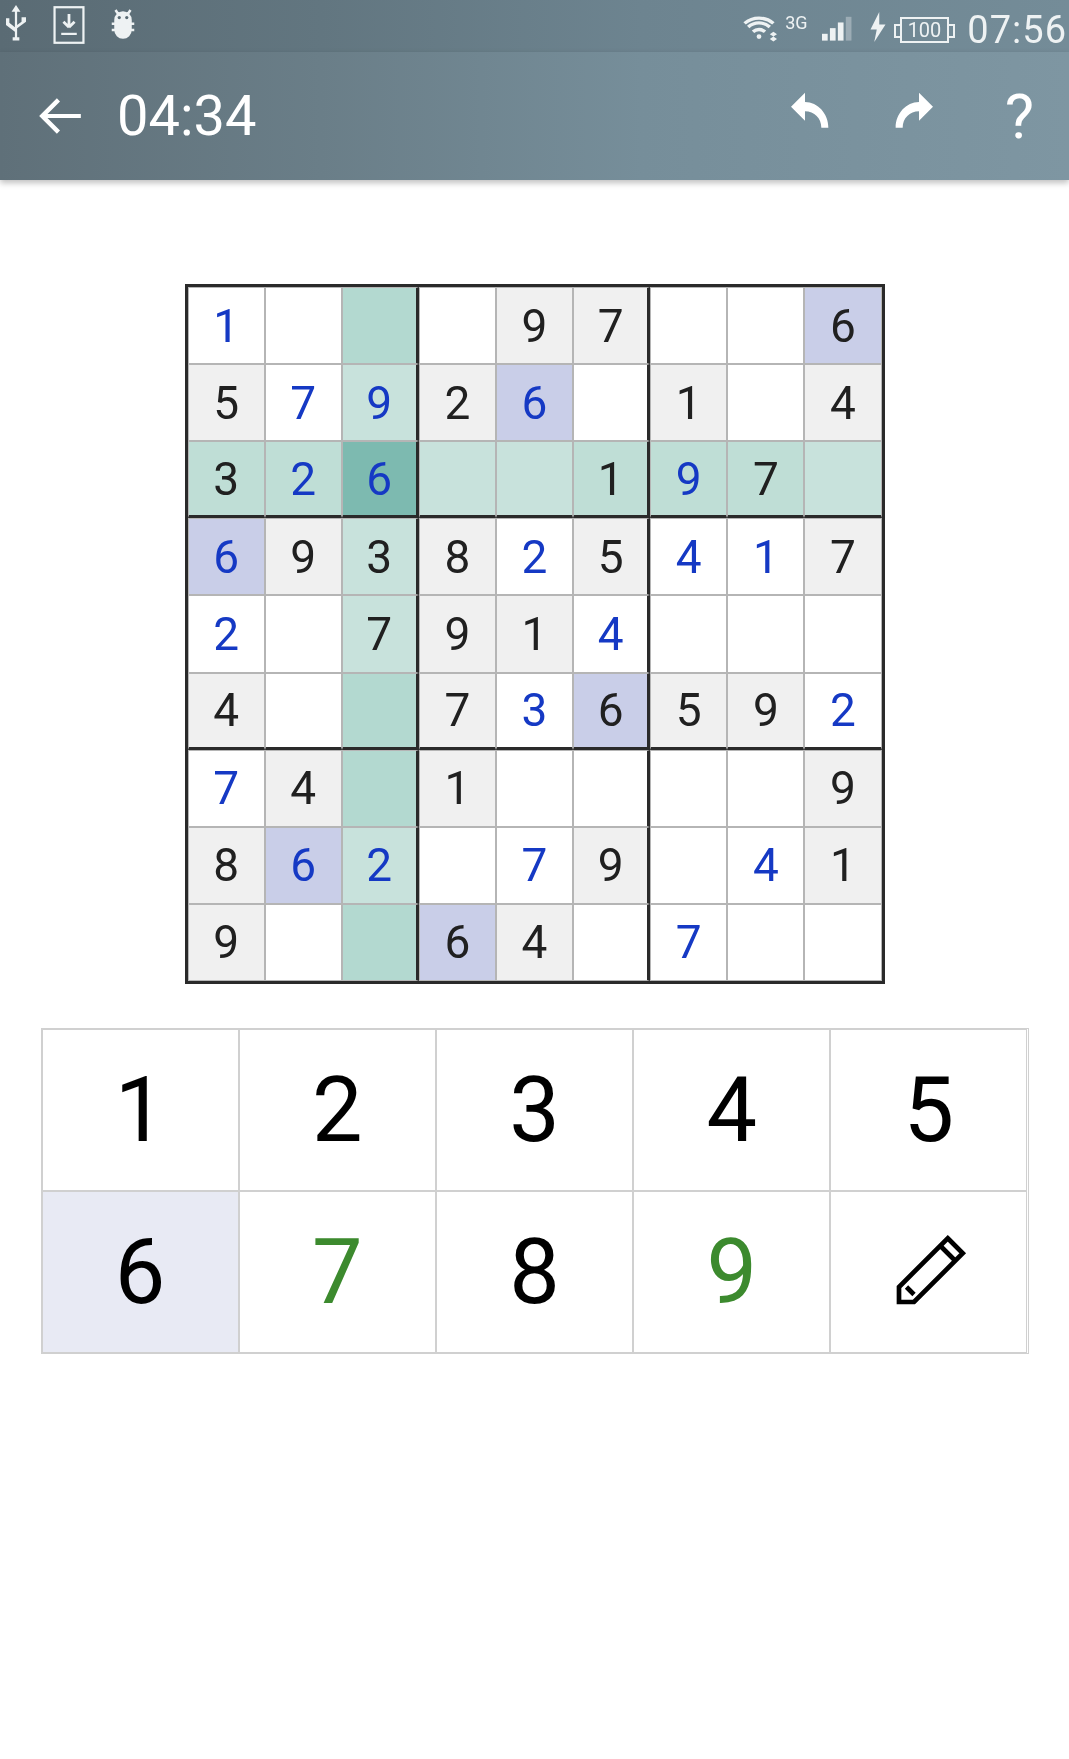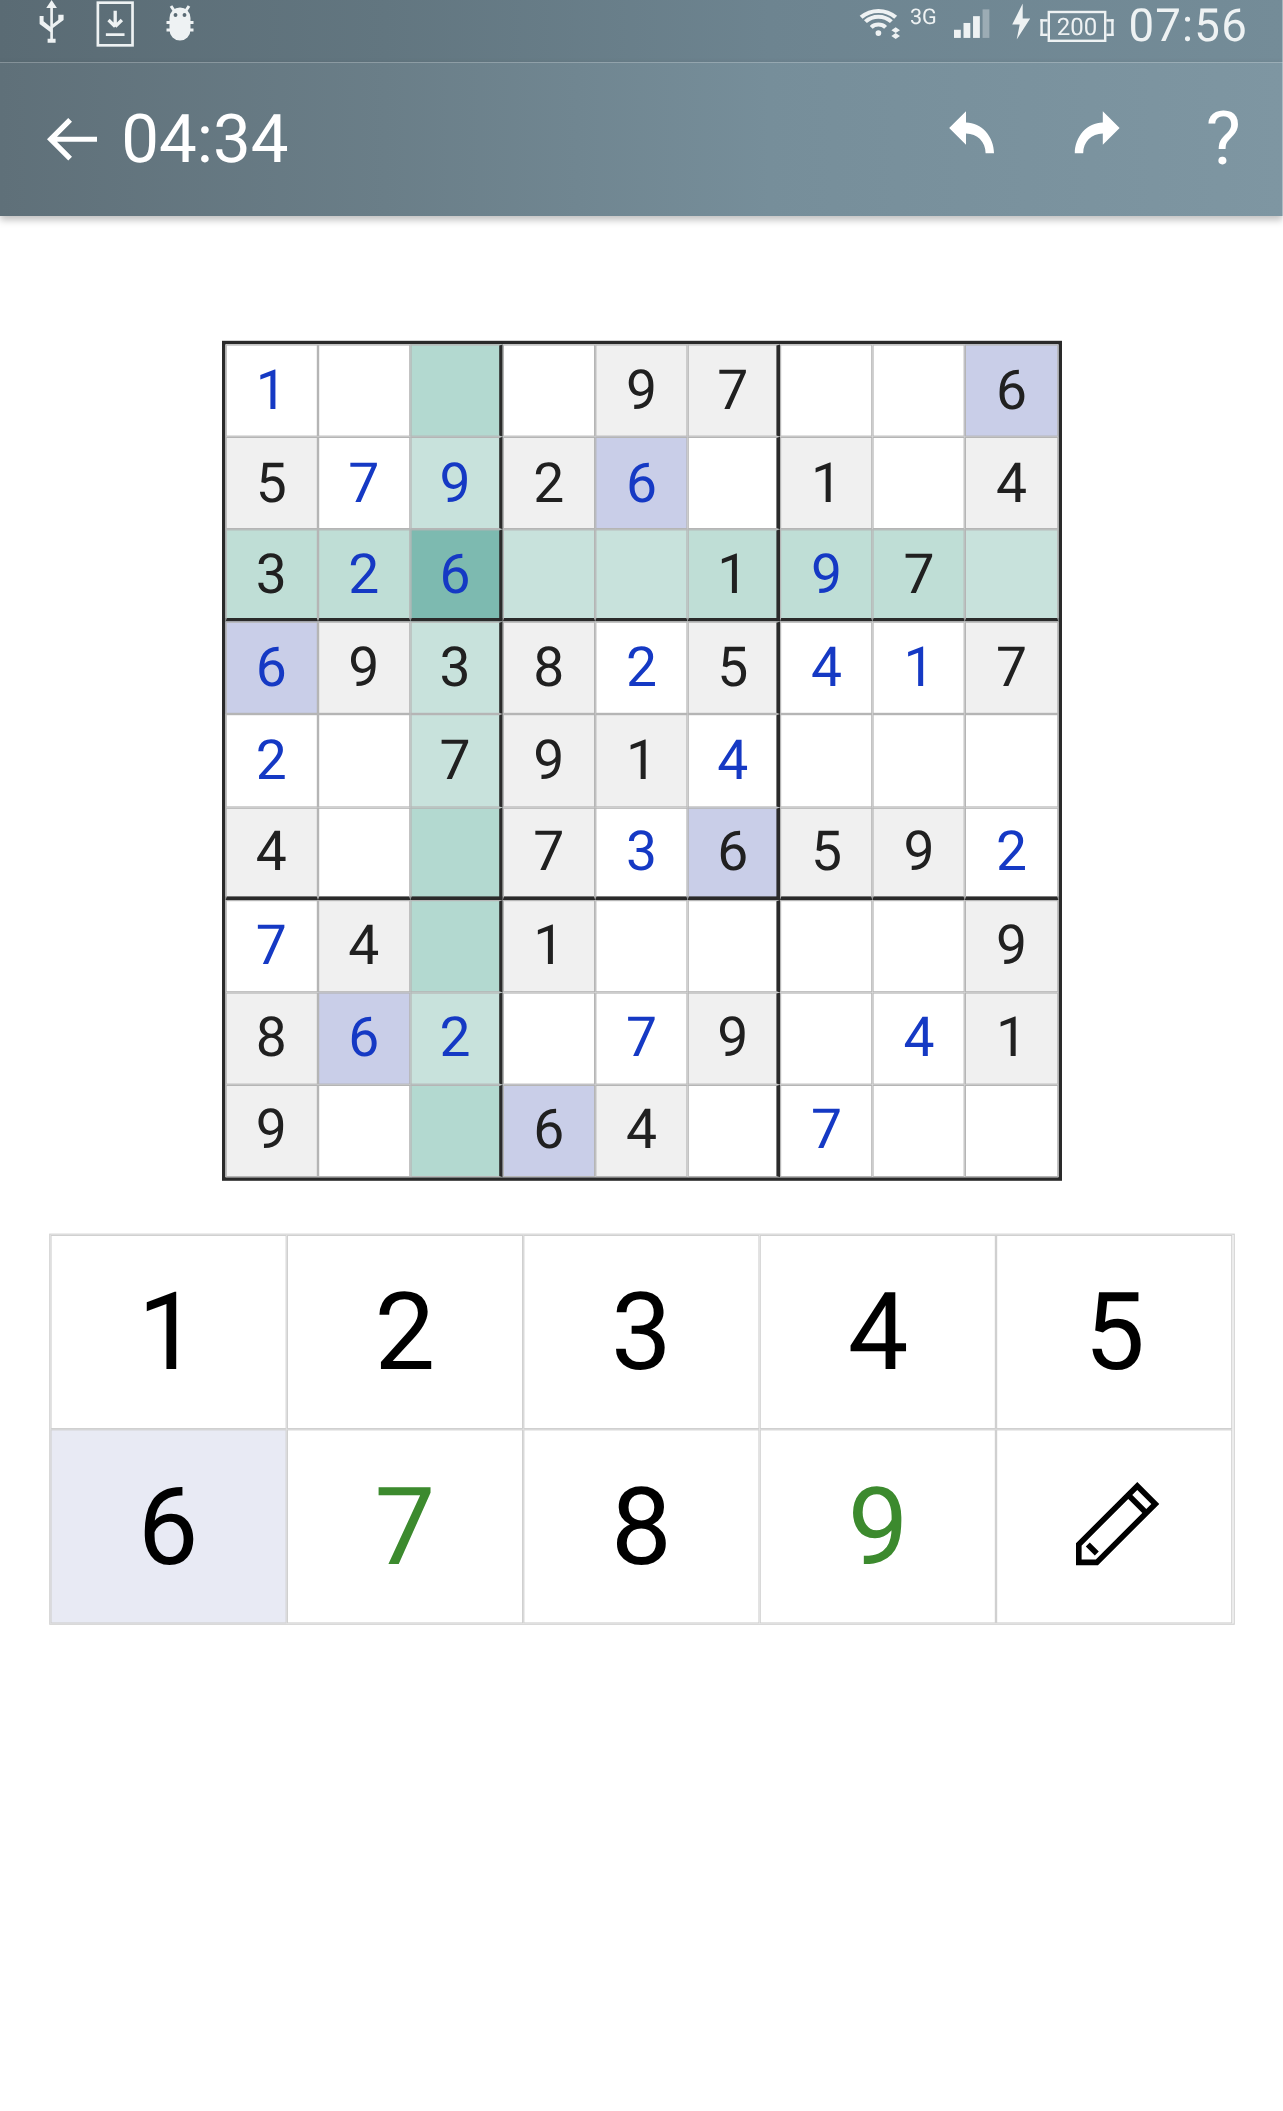--- a/index.html
+++ b/index.html
@@ -10,22 +10,22 @@
     font-family: Roboto, "Helvetica Neue", Arial, sans-serif;
     overflow: hidden;
     position: relative;
   }
 
   
   .status-bar {
     width: 100%; height: 52px;
     background: linear-gradient(to right, #5a6b74 0%, #627680 30%, #6d8490 60%, #748c98 100%);
     color: #eef2f3;
-    display: flex; align-items: flex-start;
-    padding: 0 29px;
+    display: flex; align-items: flex-end;
+    padding: 0 2px;
     font-size: 30px;
   }
   .status-left { display:flex; align-items:center; gap:22px; }
   .status-right { margin-left:auto; display:flex; align-items:center; gap:14px; }
   .status-bar svg { fill:#eef2f3; }
   .net-label { font-size:18px; margin-left:-6px; margin-top:-16px; }
   .battery-box {
     display:flex; align-items:center; gap:2px;
     border:2px solid #eef2f3; padding:0 6px; height:26px;
     font-size:20px; position:relative;
@@ -43,21 +43,21 @@
     width:100%; height:128px;
     background: linear-gradient(to right, #5f7079 0%, #6a7e88 30%, #768e9a 60%, #7e96a2 100%);
     color:#ffffff;
     display:flex; align-items:center;
     padding:0 35px;
     box-shadow: 0 3px 6px rgba(0,0,0,0.25);
     position:relative; z-index:2;
   }
   .app-toolbar .back-btn { width:50px; height:50px; }
   .app-toolbar .timer {
-    font-size:56px; font-weight:400; margin-left:16px;
+    font-size:56px; font-weight:400; margin-left:32px;
   }
   .app-toolbar .actions { margin-left:auto; display:flex; align-items:center; gap:58px; }
   .tb-icon { width:56px; height:56px; }
   .help-q { font-size:62px; font-weight:400; }
 
   
   .board-area {
     padding: 104px 40px 0 40px;
   }
   .sudoku {
@@ -148,21 +148,21 @@
           <rect x="14" y="8" width="5" height="16"></rect>
           <rect x="21" y="3" width="5" height="21" fill-opacity="0.35"></rect>
         </svg>
     </span>
     <span>
       <svg width="16" height="30" viewBox="0 0 12 24">
           <path d="M7 0L0 14h5l-2 10 9-14H7z"></path>
         </svg>
     </span>
     <span class="battery-box">
-      <span>200</span>
+      <span>100</span>
     </span>
     <span class="clock">07:56</span>
   </div>
 </div>
 
 <div class="app-toolbar">
   <span class="back-btn">
     <svg viewBox="0 0 48 48" width="50" height="50">
         <path d="M44 22H12l12-12-3-3L4 24l17 17 3-3-12-12h32z" fill="#fff"></path>
       </svg>

